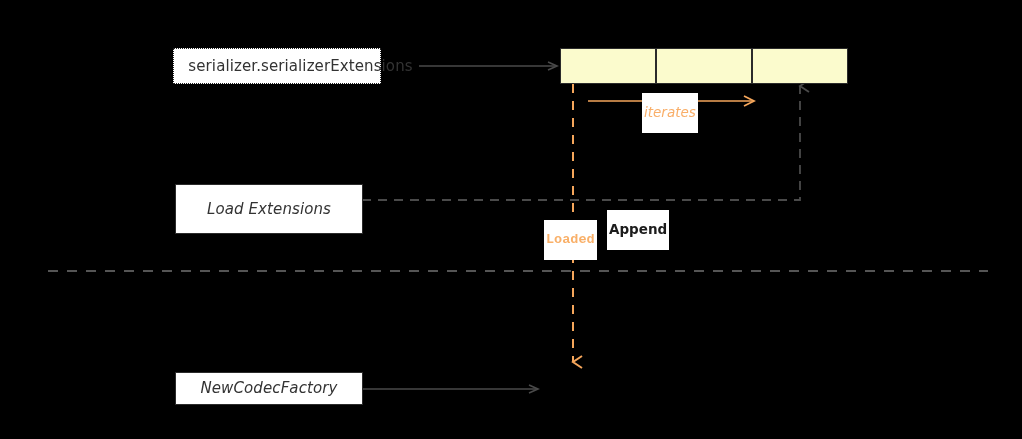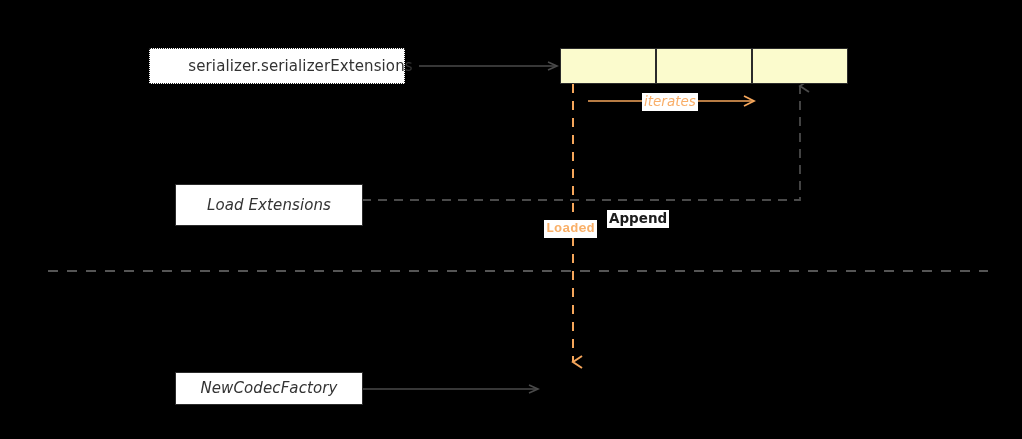--- a/index.html
+++ b/index.html
@@ -51,21 +51,21 @@
     position: absolute;
     background: #fbfbcd;
     border: 1px solid #2b2b2b;
     box-sizing: border-box;
   }
   .edge-label {
     position: absolute;
     background: #ffffff;
     font-size: 13.5px;
     line-height: 1;
-    padding: 2px 2px;
+    padding: 13px 2px;
     white-space: nowrap;
   }
   .label-append {
     color: #1c1c1c;
     font-weight: bold;
   }
   .label-loaded {
     color: #f9b069;
     font-weight: bold;
   }
@@ -117,25 +117,25 @@
 
     <g>
       <line x1="363" y1="389" x2="538" y2="389" stroke="#4a4a4a" stroke-width="1.6" marker-end="url(#arrow-gray)"></line>
     </g>
   </svg>
 
   <div class="array-cell" style="left:560px; top:48px; width:96px; height:36px;"></div>
   <div class="array-cell" style="left:656px; top:48px; width:96px; height:36px;"></div>
   <div class="array-cell" style="left:752px; top:48px; width:96px; height:36px;"></div>
 
-  <div class="node node-dotted" style="left:149px; top:48px; width:256px; height:36px;padding-left:47px;">
+  <div class="node node-dotted" style="left:173px; top:48px; width:208px; height:36px;padding-left:47px;">
     <span class="node-label">serializer.serializerExtensions</span>
   </div>
 
-  <div class="node node-solid" style="left:175px; top:184px; width:188px; height:42px;">
+  <div class="node node-solid" style="left:175px; top:184px; width:188px; height:50px;">
     <span class="node-label italic">Load Extensions</span>
   </div>
 
   <div class="node node-solid" style="left:175px; top:372px; width:188px; height:33px;">
     <span class="node-label italic">NewCodecFactory</span>
   </div>
 
 
   <div class="edge-label label-iterates" style="left:642px; top:93px;">iterates</div>
 

